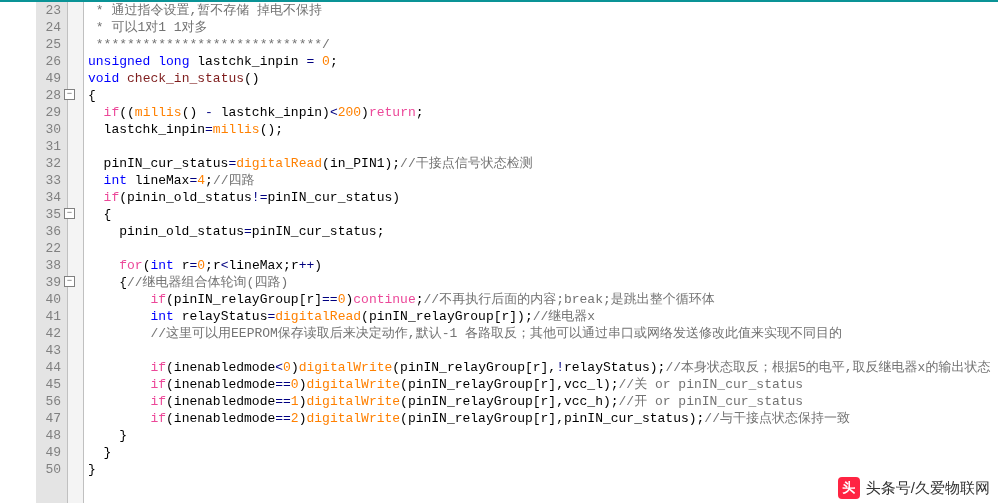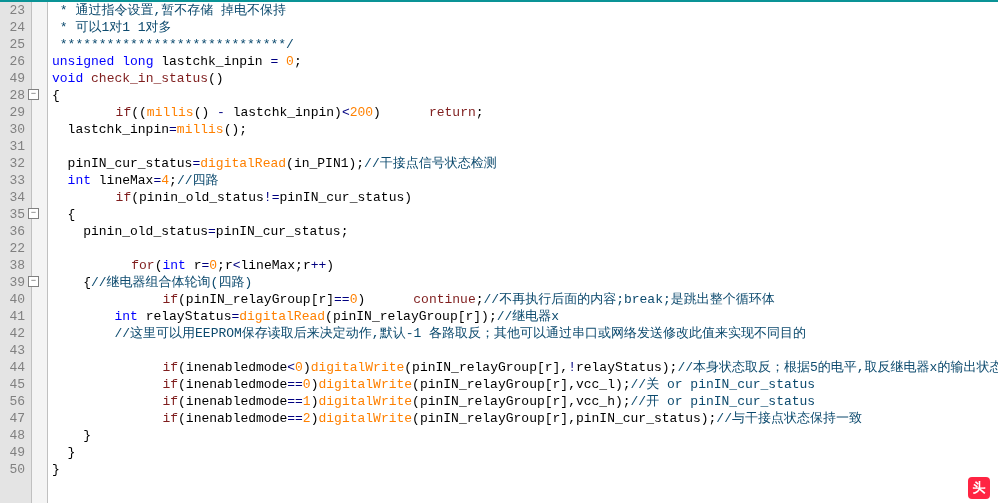--- a/index.html
+++ b/index.html
@@ -13,20 +13,21 @@
       position: relative;
     }
     .top-border {
       height: 2px;
       background: #0a9396;
       width: 100%;
     }
     .editor {
       display: flex;
       height: calc(100% - 2px);
+      padding-left: 36px;
     }
     .gutter {
       background: #e4e4e4;
       color: #808080;
       text-align: right;
       padding: 0 6px 0 2px;
       user-select: none;
       border-right: 1px solid #c0c0c0;
       min-width: 32px;
     }
@@ -58,24 +59,24 @@
       padding-left: 4px;
       white-space: pre;
       overflow: hidden;
     }
     .code-line {
       height: 17px;
       line-height: 17px;
       color: #000000;
     }
     .kw { color: #0000ff; }
-    .type { color: #7f1d1d; margin-left: 48px; }
+    .type { color: #ec4899; }
     .func { color: #7f1d1d; }
     .num { color: #ff8000; }
-    .comment { color: #0c4a6e; }
+    .comment { color: #737373; }
     .op { color: #000080; }
     .builtin { color: #ff8000; }
     .watermark {
       position: absolute;
       right: 0;
       bottom: 0;
       background: rgba(255,255,255,0.92);
       padding: 4px 8px;
       display: flex;
       align-items: center;
@@ -131,13 +132,14 @@
       <div class="gutter-line">48</div>
       <div class="gutter-line">49</div>
       <div class="gutter-line">50</div>
     </div>
   <div class="fold-col"></div>
   <div class="code" id="code"><div class="code-line"><span class="comment"> * 通过指令设置,暂不存储 掉电不保持</span></div><div class="code-line"><span class="comment"> * 可以1对1 1对多</span></div><div class="code-line"><span class="comment"> *****************************/</span></div><div class="code-line"><span class="kw">unsigned</span><span> </span><span class="kw">long</span><span> lastchk_inpin </span><span class="op">=</span><span> </span><span class="num">0</span><span>;</span></div><div class="code-line"><span class="kw">void</span><span> </span><span class="func">check_in_status</span><span>()</span></div><div class="code-line"><span>{</span></div><div class="code-line"><span>  </span><span class="type">if</span><span>((</span><span class="builtin">millis</span><span>() </span><span class="op">-</span><span> lastchk_inpin)</span><span class="op">&lt;</span><span class="num">200</span><span>)</span><span class="type">return</span><span>;</span></div><div class="code-line"><span>  lastchk_inpin</span><span class="op">=</span><span class="builtin">millis</span><span>();</span></div><div class="code-line"></div><div class="code-line"><span>  pinIN_cur_status</span><span class="op">=</span><span class="builtin">digitalRead</span><span>(in_PIN1);</span><span class="comment">//干接点信号状态检测</span></div><div class="code-line"><span>  </span><span class="kw">int</span><span> lineMax</span><span class="op">=</span><span class="num">4</span><span>;</span><span class="comment">//四路</span></div><div class="code-line"><span>  </span><span class="type">if</span><span>(pinin_old_status</span><span class="op">!=</span><span>pinIN_cur_status)</span></div><div class="code-line"><span>  {</span></div><div class="code-line"><span>    pinin_old_status</span><span class="op">=</span><span>pinIN_cur_status;</span></div><div class="code-line"></div><div class="code-line"><span>    </span><span class="type">for</span><span>(</span><span class="kw">int</span><span> r</span><span class="op">=</span><span class="num">0</span><span>;r</span><span class="op">&lt;</span><span>lineMax;r</span><span class="op">++</span><span>)</span></div><div class="code-line"><span>    {</span><span class="comment">//继电器组合体轮询(四路)</span></div><div class="code-line"><span>        </span><span class="type">if</span><span>(pinIN_relayGroup[r]</span><span class="op">==</span><span class="num">0</span><span>)</span><span class="type">continue</span><span>;</span><span class="comment">//不再执行后面的内容;break;是跳出整个循环体</span></div><div class="code-line"><span>        </span><span class="kw">int</span><span> relayStatus</span><span class="op">=</span><span class="builtin">digitalRead</span><span>(pinIN_relayGroup[r]);</span><span class="comment">//继电器x</span></div><div class="code-line"><span>        </span><span class="comment">//这里可以用EEPROM保存读取后来决定动作,默认-1 各路取反；其他可以通过串口或网络发送修改此值来实现不同目的</span></div><div class="code-line"></div><div class="code-line"><span>        </span><span class="type">if</span><span>(inenabledmode</span><span class="op">&lt;</span><span class="num">0</span><span>)</span><span class="builtin">digitalWrite</span><span>(pinIN_relayGroup[r],</span><span class="op">!</span><span>relayStatus);</span><span class="comment">//本身状态取反；根据5的电平,取反继电器x的输出状态</span></div><div class="code-line"><span>        </span><span class="type">if</span><span>(inenabledmode</span><span class="op">==</span><span class="num">0</span><span>)</span><span class="builtin">digitalWrite</span><span>(pinIN_relayGroup[r],vcc_l);</span><span class="comment">//关 or pinIN_cur_status</span></div><div class="code-line"><span>        </span><span class="type">if</span><span>(inenabledmode</span><span class="op">==</span><span class="num">1</span><span>)</span><span class="builtin">digitalWrite</span><span>(pinIN_relayGroup[r],vcc_h);</span><span class="comment">//开 or pinIN_cur_status</span></div><div class="code-line"><span>        </span><span class="type">if</span><span>(inenabledmode</span><span class="op">==</span><span class="num">2</span><span>)</span><span class="builtin">digitalWrite</span><span>(pinIN_relayGroup[r],pinIN_cur_status);</span><span class="comment">//与干接点状态保持一致</span></div><div class="code-line"><span>    }</span></div><div class="code-line"><span>  }</span></div><div class="code-line"><span>}</span></div></div>
 </div>
 
 <div class="watermark">
   <div class="watermark-icon">头</div>
+  <span>头条号/久爱物联网</span>
 </div>
 
 </body></html>

